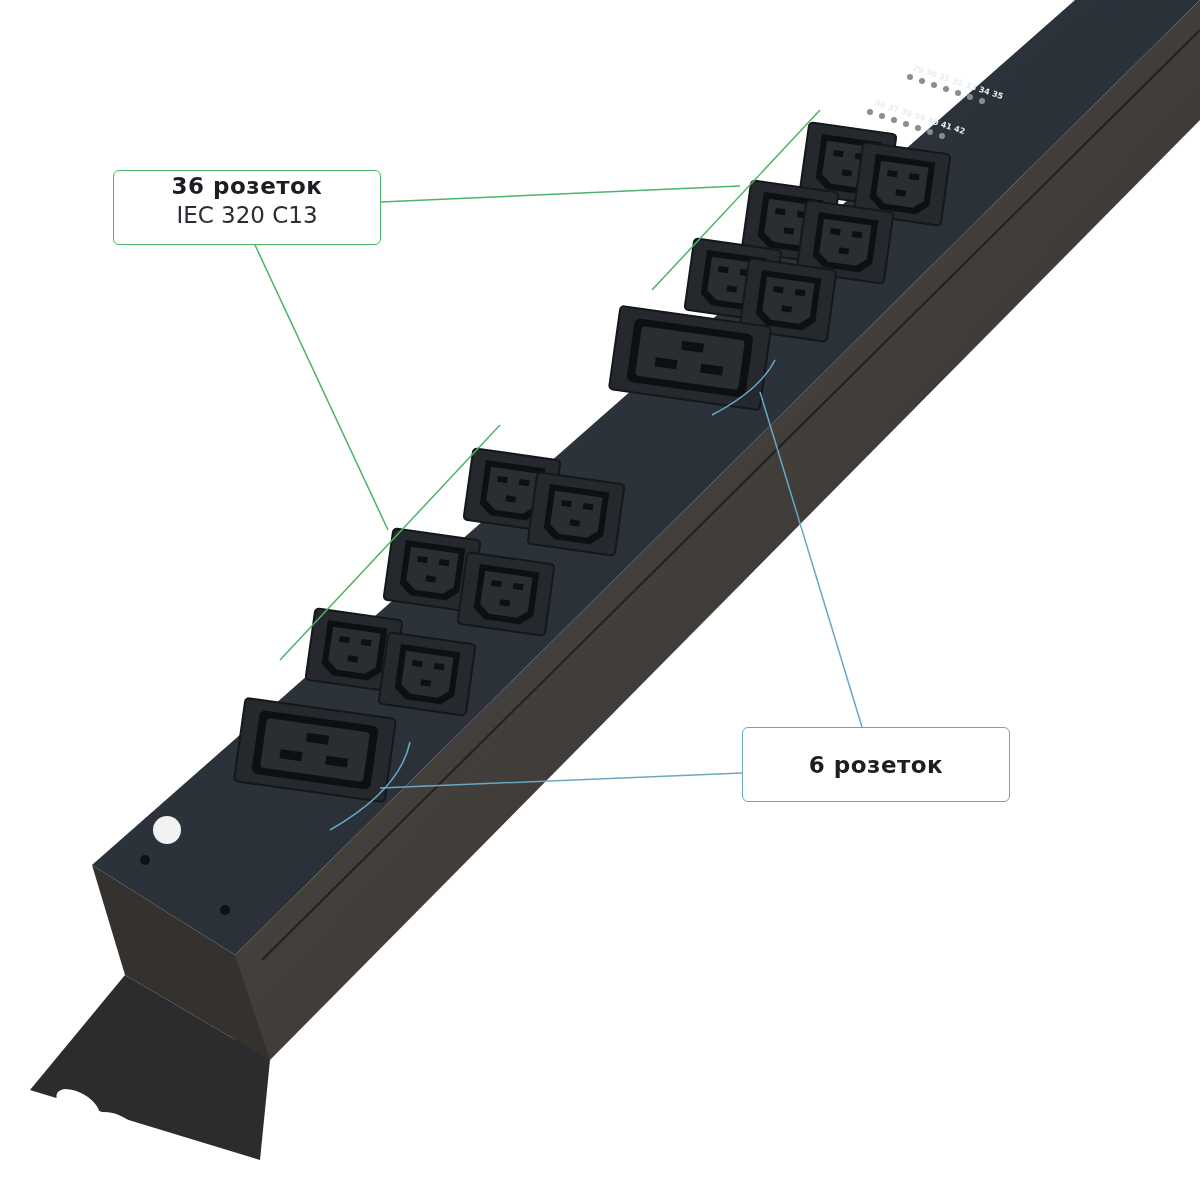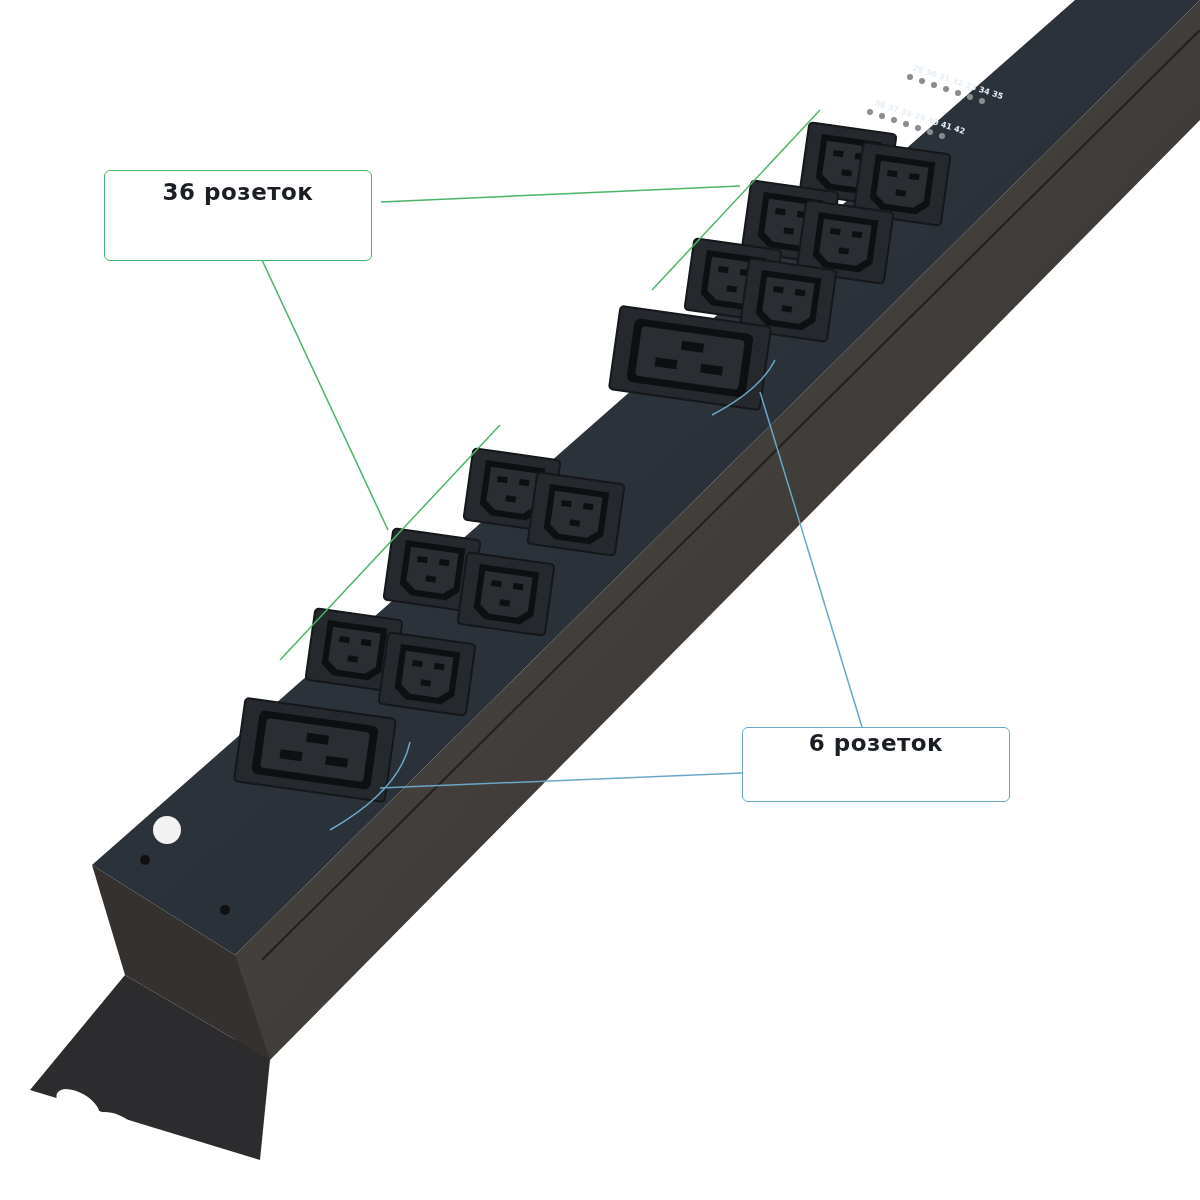--- a/index.html
+++ b/index.html
@@ -1,22 +1,22 @@
 <!DOCTYPE html>
 <html><head>
   <meta charset="utf-8">
   <style>
     html,body{margin:0;padding:0;background:#ffffff;}
     body{width:1200px;height:1200px;position:relative;overflow:hidden;font-family:"DejaVu Sans","Liberation Sans",sans-serif;}
     #scene{position:absolute;left:0;top:0;width:1200px;height:1200px;}
     .callout{position:absolute;background:#fff;border-radius:6px;text-align:center;box-sizing:border-box;}
     .callout .l1{font-weight:bold;font-size:23px;color:#1b1f24;line-height:30px;letter-spacing:0.5px;}
     .callout .l2{font-size:23px;color:#2a2e33;line-height:28px;}
-    #callout-c13{left:104px;top:170px;width:268px;height:91px;border:1.5px solid #4cb466;padding-top:6px;}
-    #callout-c19{left:742px;top:727px;width:268px;height:75px;border:1.5px solid #6aa7c7;padding-top:0;}
+    #callout-c13{left:113px;top:170px;width:268px;height:75px;border:1.5px solid #4cb466;}
+    #callout-c19{left:742px;top:727px;width:268px;height:75px;border:1.5px solid #6aa7c7;padding-top:22px;}
   </style>
 </head>
 <body>
 
 <svg id="scene" viewBox="0 0 1200 1200" xmlns="http://www.w3.org/2000/svg">
   <defs>
     <linearGradient id="sideGrad" x1="0" y1="0" x2="1" y2="1">
       <stop offset="0" stop-color="#55504b"></stop>
       <stop offset="1" stop-color="#2e2b29"></stop>
     </linearGradient>
@@ -108,16 +108,17 @@
   <g fill="none" stroke="#6aa7c7" stroke-width="1.5">
     <path d="M712,415 Q760,390 775,360"></path>
     <path d="M330,830 Q400,790 410,742"></path>
     <line x1="760" y1="392" x2="862" y2="727"></line>
     <line x1="380" y1="788" x2="742" y2="773"></line>
   </g>
 </svg>
 
 <div class="callout" id="callout-c13">
   <div class="l1">36 розеток</div>
+  <div class="l2">IEC 320 C13</div>
 </div>
 <div class="callout" id="callout-c19">
   <div class="l1">6 розеток</div>
 </div>
 
 </body></html>

